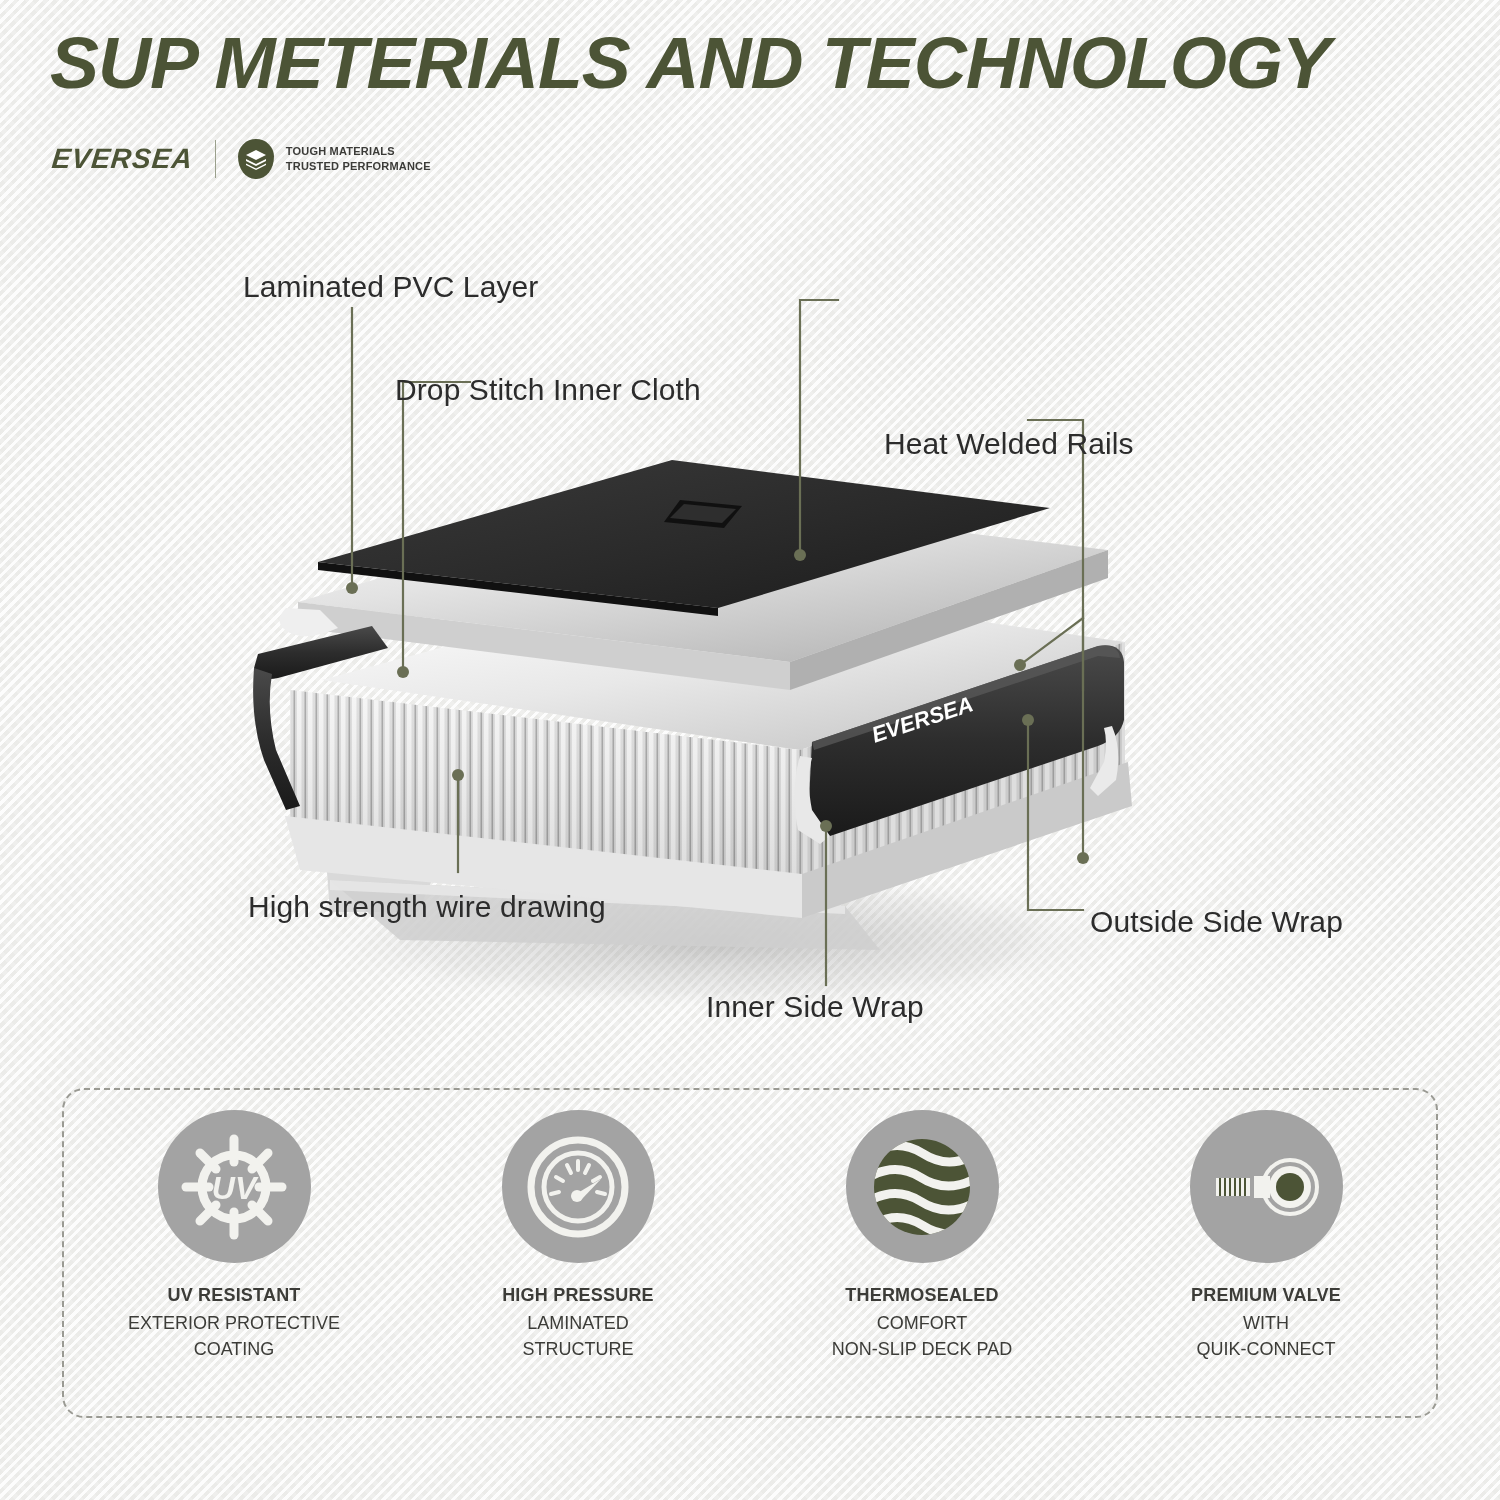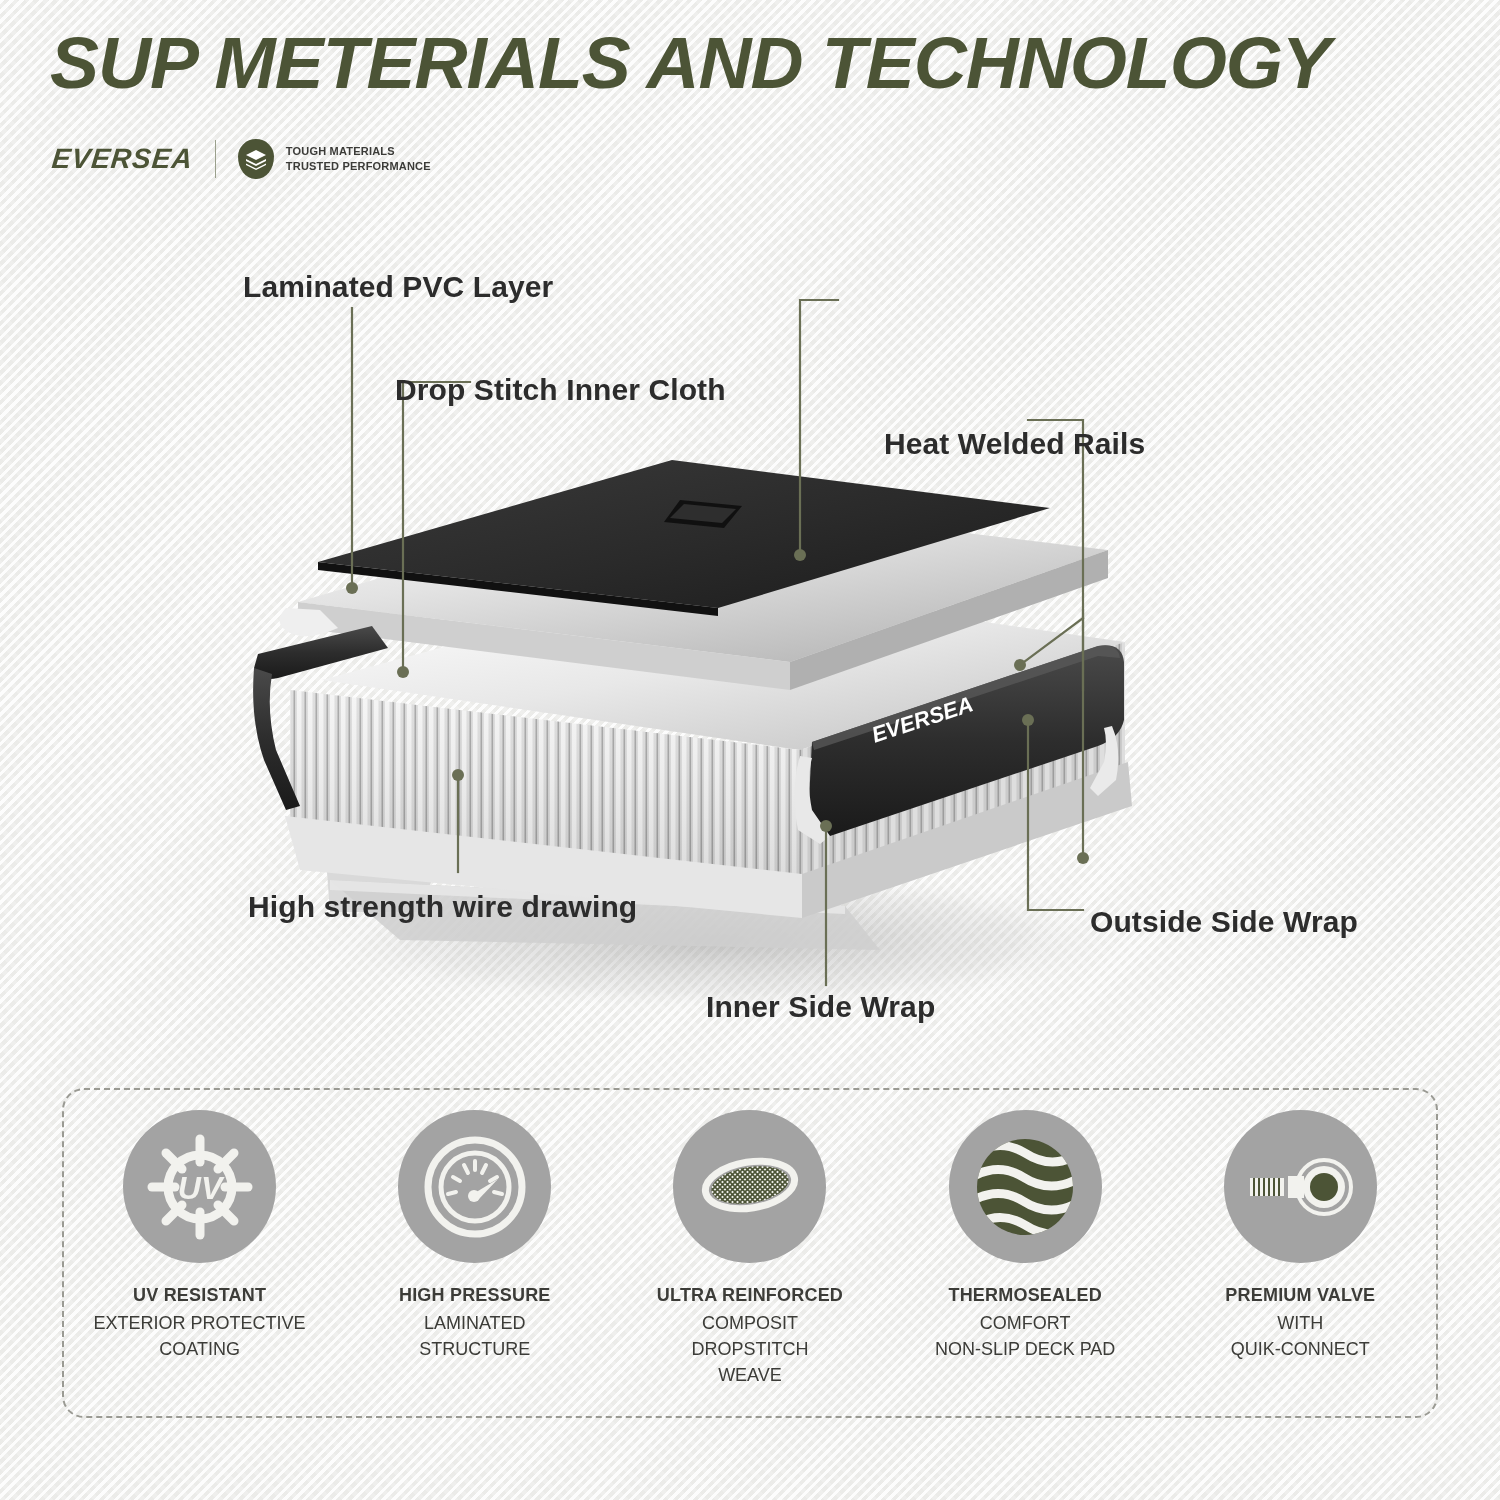--- a/index.html
+++ b/index.html
@@ -87,21 +87,21 @@
 
   
   #diagram { position:absolute; left:0; top:250px; width:1500px; height:810px; }
   #diagram svg { position:absolute; left:0; top:0; }
 
   .calloutLabel {
     position:absolute;
     font-size:30px;
     color:#2c2c2c;
     white-space:nowrap;
-    font-weight:700;
+    font-weight:400;
     letter-spacing:0.1px;
   }
 
   
   #features-panel {
     position:absolute;
     left:62px; top:1088px;
     width:1376px; height:330px;
     border:2px dashed #9a9a93;
     border-radius:22px;
@@ -345,42 +345,20 @@
           </g>
           <path d="M53 62 L78 47 L58 68 Z" fill="#f2f2ee"></path>
           <circle cx="54" cy="64" r="6" fill="#f2f2ee"></circle>
         </svg>
       </div>
       <div class="feature-title">HIGH PRESSURE</div>
       <div class="feature-lines">LAMINATED
 STRUCTURE</div>
     </div>
 
-    <div class="feature">
-      <div class="feature-icon">
-        <svg width="110" height="110" viewBox="0 0 110 110">
-          <defs>
-            <pattern id="meshPat" width="5" height="5" patternUnits="userSpaceOnUse">
-              <rect width="5" height="5" fill="#f2f2ee"></rect>
-              <path d="M0 0 L5 5 M5 0 L0 5" stroke="#4c5436" stroke-width="1.6"></path>
-            </pattern>
-            <clipPath id="meshClip">
-              <ellipse cx="55" cy="53" rx="39" ry="18" transform="rotate(-9 55 53)"></ellipse>
-            </clipPath>
-          </defs>
-          <ellipse cx="55" cy="53" rx="45" ry="23" transform="rotate(-9 55 53)" fill="none" stroke="#f2f2ee" stroke-width="7"></ellipse>
-          <g clip-path="url(#meshClip)">
-            <rect x="0" y="0" width="110" height="110" fill="url(#meshPat)"></rect>
-          </g>
-        </svg>
-      </div>
-      <div class="feature-title">ULTRA REINFORCED</div>
-      <div class="feature-lines">COMPOSIT DROPSTITCH
-WEAVE</div>
-    </div>
 
     <div class="feature">
       <div class="feature-icon">
         <svg width="112" height="112" viewBox="0 0 112 112">
           <defs>
             <clipPath id="sphereClip">
                 <circle cx="56" cy="56" r="48"></circle>
               </clipPath>
           </defs>
           <circle cx="56" cy="56" r="48" fill="#4c5436"></circle>

